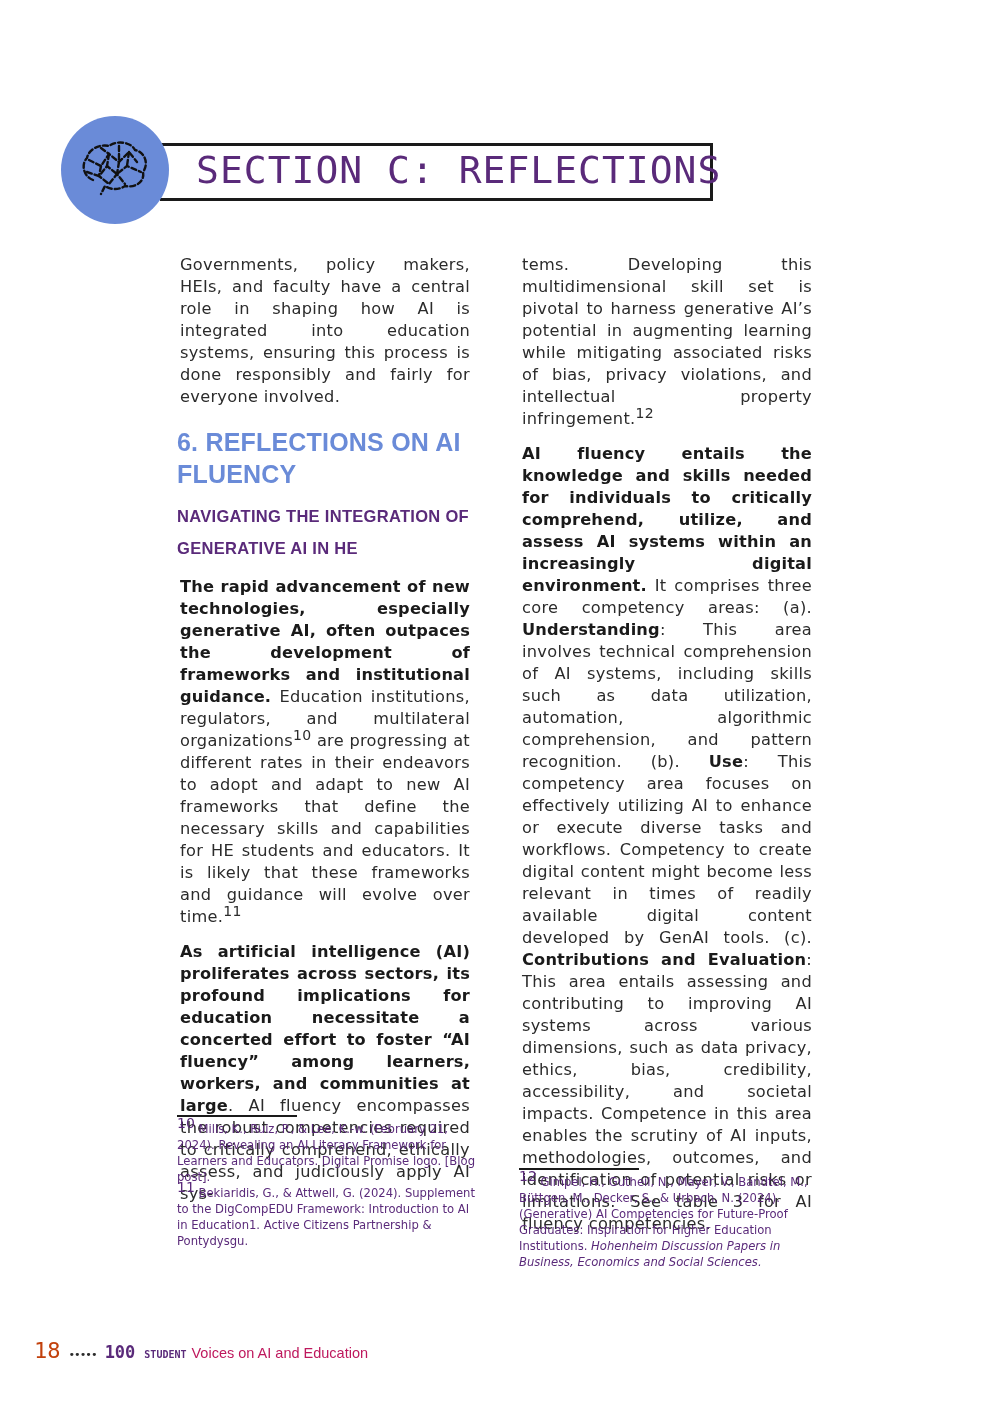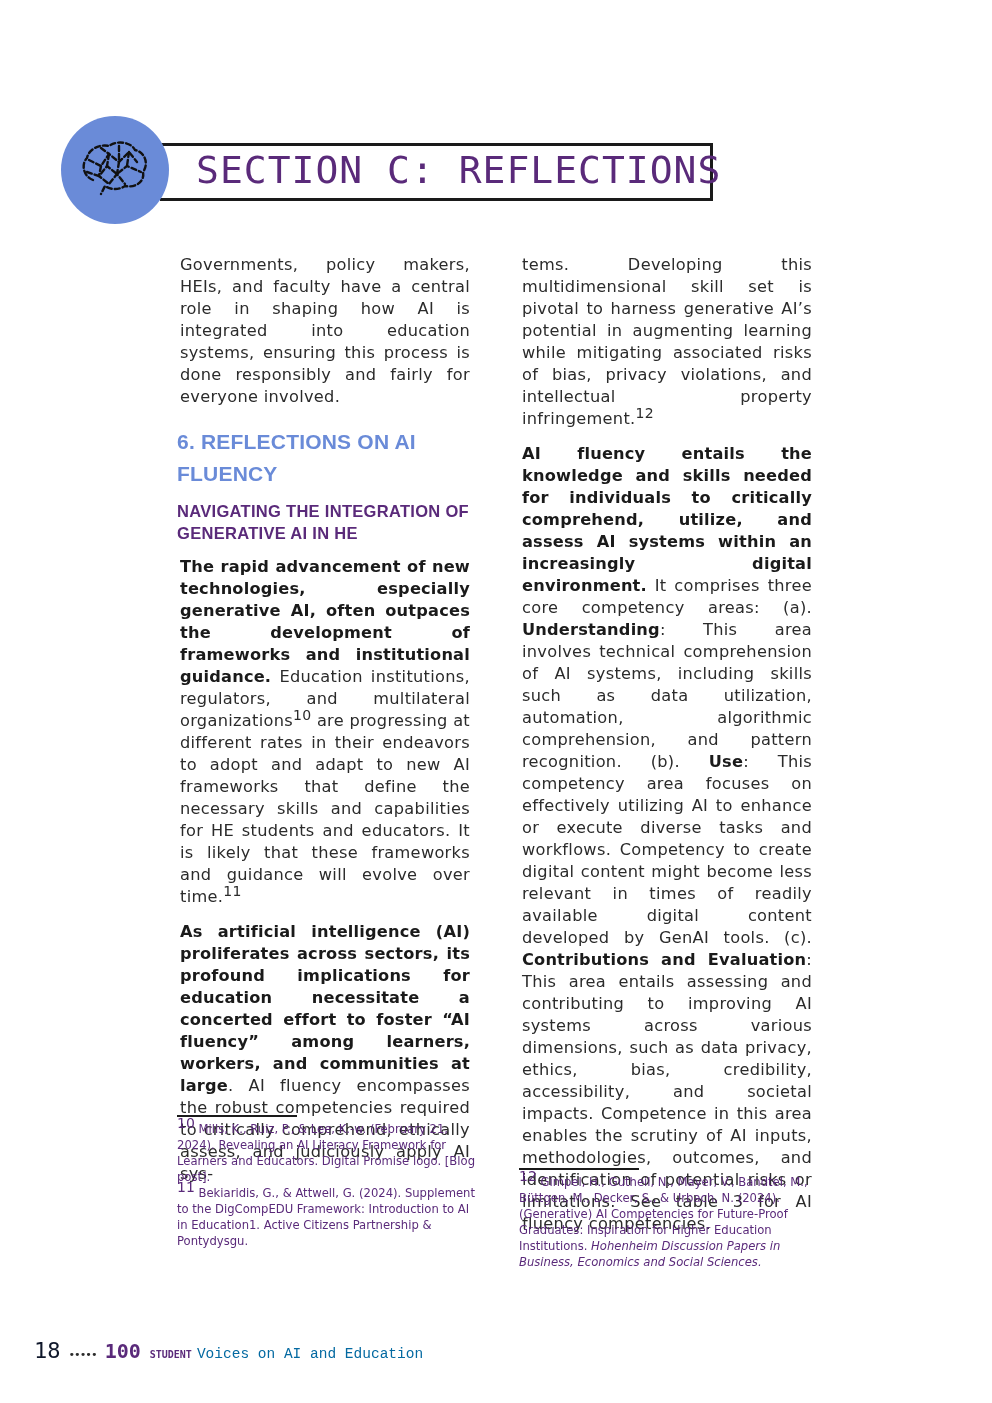--- a/index.html
+++ b/index.html
@@ -11,33 +11,33 @@
     .header-title { position: absolute; left: 196px; top: 148px; font-family: "DejaVu Sans Mono", monospace; font-size: 38px; color: #5a2a7a; letter-spacing: 1px; z-index: 3; white-space: nowrap; }
 
     .col { position: absolute; width: 296px; font-size: 16.2px; line-height: 22px; letter-spacing: 0.3px; text-align: justify; color: #2b2b2b; }
     .col-left { left: 177px; top: 251px; }
     .col-right { left: 519px; top: 251px; }
     .col p { margin: 3px; }
     .col p + p { margin-top: 13px; }
     .col b { font-weight: bold; color: #1a1a1a; letter-spacing: 0.2px; }
     sup { font-size: 14px; line-height: 0; vertical-align: super; }
 
-    .h2 { font-family: "Liberation Sans", sans-serif; font-weight: bold; font-size: 21px; line-height: 32px; color: #6a8bd8; margin: 18px 0 10px 0; text-align: left; letter-spacing: 0.2px; }
-    .h3 { font-family: "Liberation Sans", sans-serif; font-weight: bold; font-size: 16.5px; line-height: 22px; color: #5a2a7a; margin: 0 0 12px 0; text-align: left; }
+    .h2 { font-family: "Liberation Sans", sans-serif; font-weight: bold; font-size: 25px; line-height: 32px; color: #6a8bd8; margin: 18px 0 10px 0; text-align: left; letter-spacing: 0.2px; }
+    .h3 { font-family: "Liberation Sans", sans-serif; font-weight: bold; font-size: 16.5px; line-height: 32px; color: #5a2a7a; margin: 0 0 12px 0; text-align: left; }
 
     .fn-rule { position: absolute; height: 2px; width: 120px; background: #1a1a1a; }
     .fn { position: absolute; width: 300px; font-size: 11.6px; line-height: 16px; color: #5a2a7a; }
     .fn p { margin: 0; }
 
     .footer { position: absolute; left: 34px; top: 1338px; height: 28px; display: flex; align-items: baseline; white-space: nowrap; }
-    .page-num { font-family: "DejaVu Sans Mono", monospace; font-size: 22px; color: #0f172a; margin-right: 8px; }
+    .page-num { font-family: "DejaVu Sans Mono", monospace; font-size: 22px; color: #c2410c; margin-right: 8px; }
     .dots { font-family: "DejaVu Sans Mono", monospace; font-size: 11px; color: #2b2b2b; margin-right: 8px; letter-spacing: -1px; }
-    .brand-100 { font-family: "DejaVu Sans Mono", monospace; font-weight: bold; font-size: 20px; color: #5a2a7a; margin-right: 9px; }
+    .brand-100 { font-family: "DejaVu Sans Mono", monospace; font-weight: bold; font-size: 17px; color: #5a2a7a; margin-right: 9px; }
     .brand-student { font-family: "DejaVu Sans Mono", monospace; font-weight: bold; font-size: 10px; color: #5a2a7a; margin-right: 5px; }
-    .brand-rest { font-family: Liberation Mono, monospace; font-size: 14.5px; color: #0369a1; }
+    .brand-rest { font-family: Liberation Sans, sans-serif; font-size: 14.5px; color: #be185d; }
   </style>
 </head>
 <body>
 
 <div class="header-box"></div>
 <div class="header-circle">
   <svg width="72" height="58" viewBox="0 0 72 58">
     <g fill="none" stroke="#111" stroke-width="2.4" stroke-linecap="round" stroke-dasharray="5 3">
       <path d="M14 40 C4 36 2 24 8 18 C10 8 22 4 30 6 C38 0 52 2 56 10 C66 12 70 24 64 32 C66 42 56 48 46 46 C40 50 32 50 26 46 L22 54"></path>
       <path d="M10 20 L22 26 L30 14 L40 22 L50 12 L58 22"></path>

